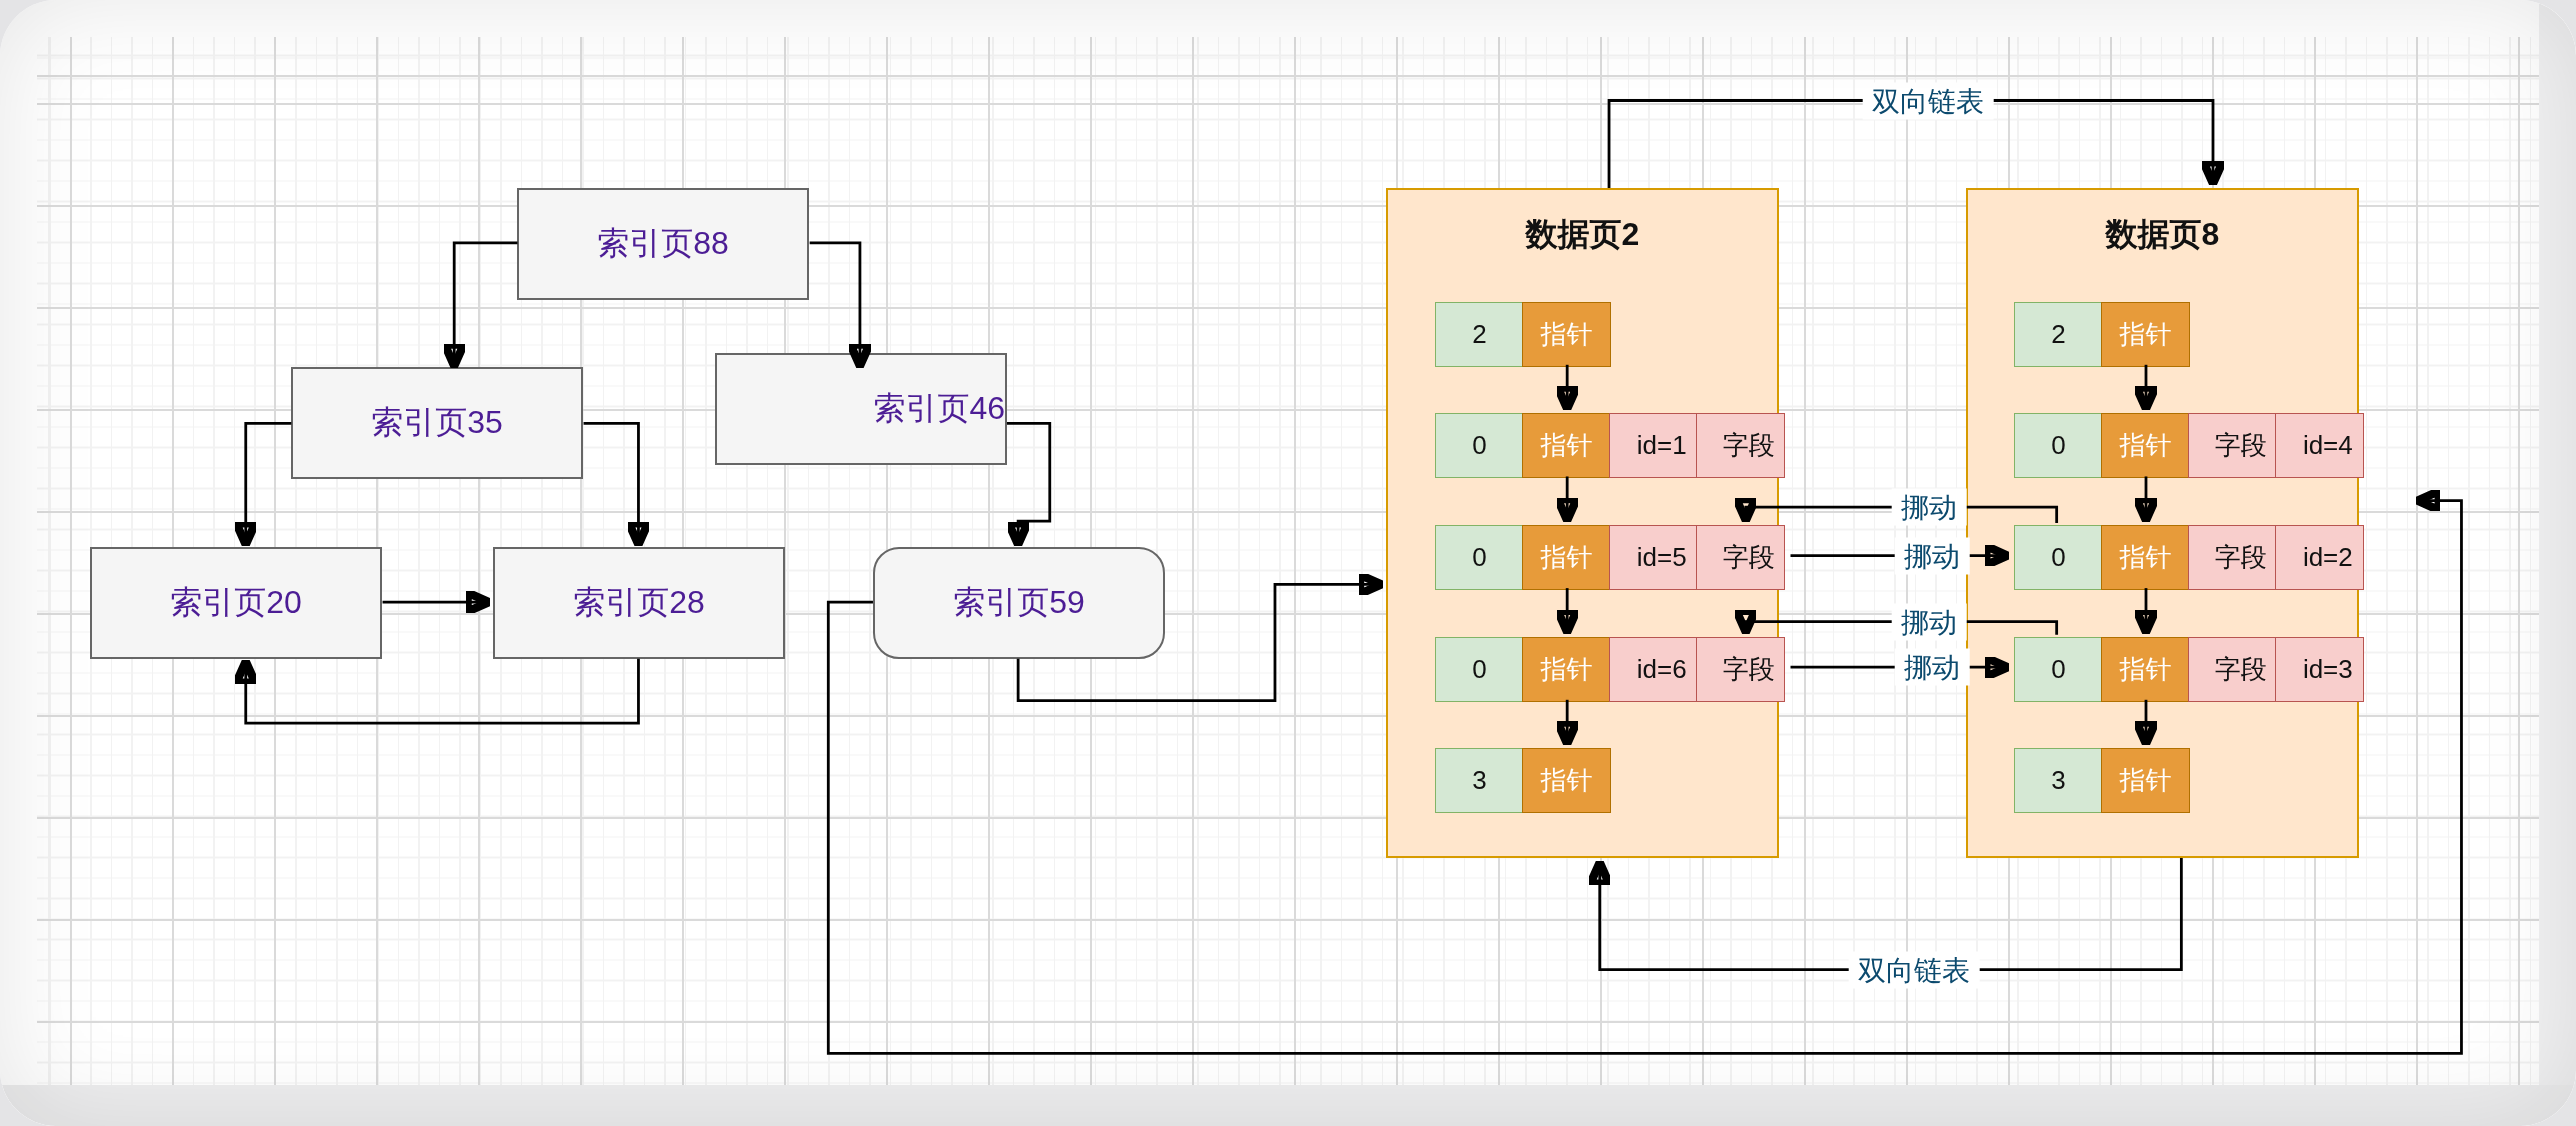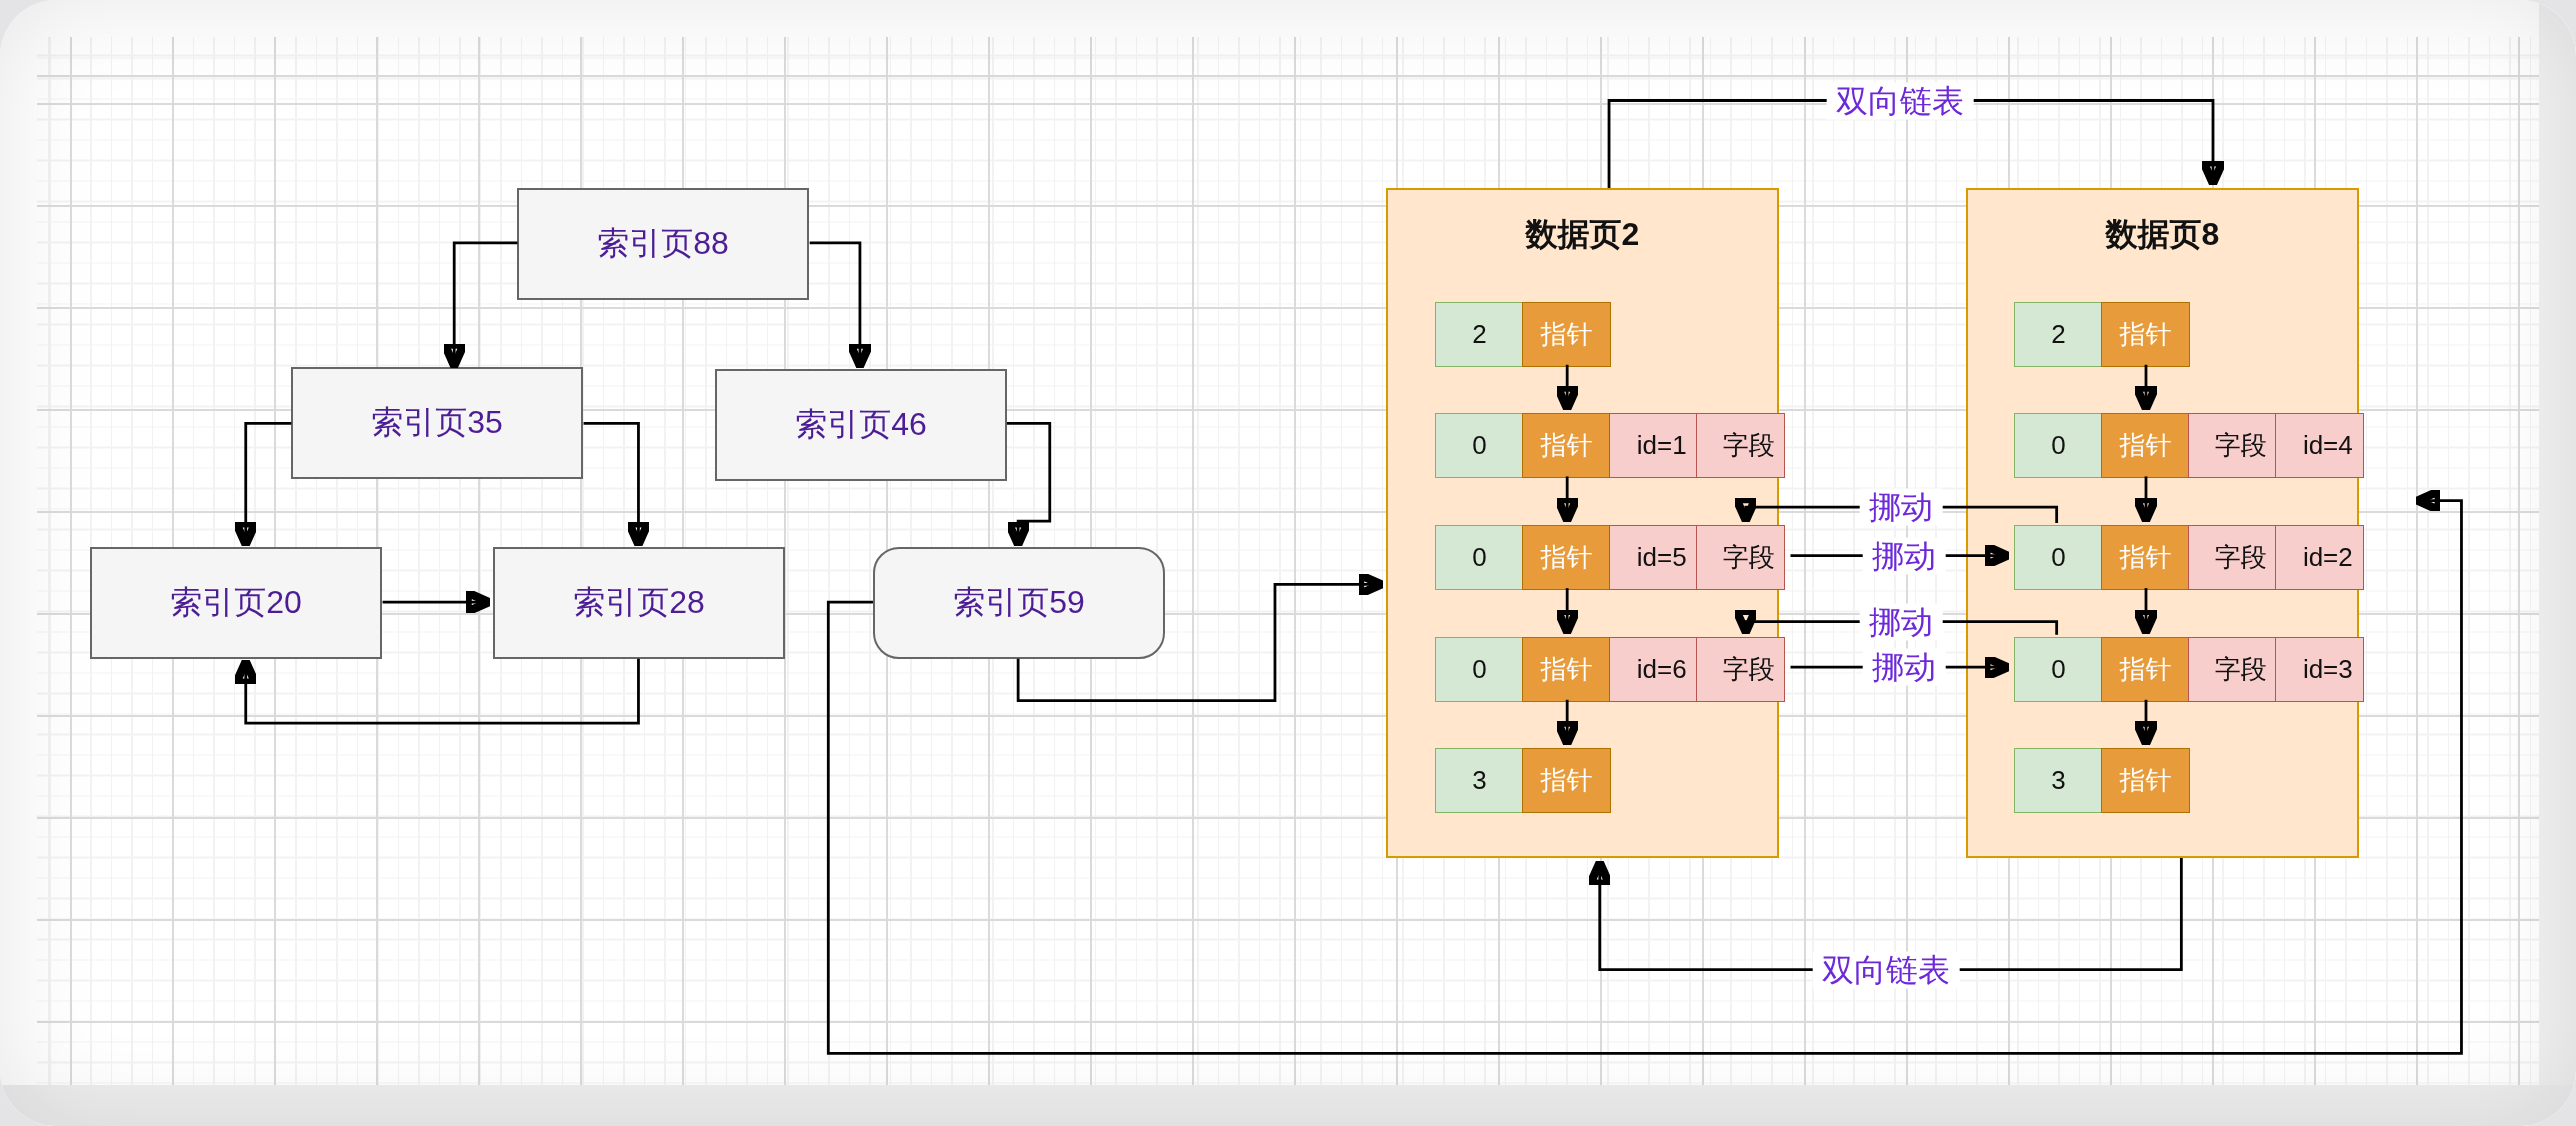--- a/index.html
+++ b/index.html
@@ -73,40 +73,40 @@
   svg.edges{
     position:absolute;left:0;top:0;width:2576px;height:1126px;
     z-index:4;pointer-events:none;
   }
   svg.edges path{
     fill:none;stroke:var(--line);stroke-width:3px;
   }
   .edge-label{
     position:absolute;transform:translate(-50%,-50%);
     background:#ffffff;padding:0 9.3px;
-    font-size:32px;color:#6d28d9;white-space:nowrap;
-    z-index:5;line-height:37px;
+    font-size:28px;color:#0c4a6e;white-space:nowrap;
+    z-index:5;line-height:37px;margin-left:28px;
   }
 </style>
 </head>
 <body>
 
 <div class="surface">
   <div class="grid"></div>
   <div class="band-bottom"></div>
   <div class="band-right"></div>
 
   <div id="nodes">
       <div class="index-box" style="left: 517px; top: 188px;">
         <span>索引页88</span>
       </div>
       <div class="index-box" style="left: 291px; top: 367px;">
         <span>索引页35</span>
       </div>
-      <div class="index-box" style="left: 715px; top: 369px;">
+      <div class="index-box" style="left: 715px; top: 353px; justify-content: flex-end;">
         <span>索引页46</span>
       </div>
       <div class="index-box" style="left: 90px; top: 547px;">
         <span>索引页20</span>
       </div>
       <div class="index-box" style="left: 493px; top: 547px;">
         <span>索引页28</span>
       </div>
       <div class="index-box" style="left: 873px; top: 547px; border-radius: 26px;">
         <span>索引页59</span>

